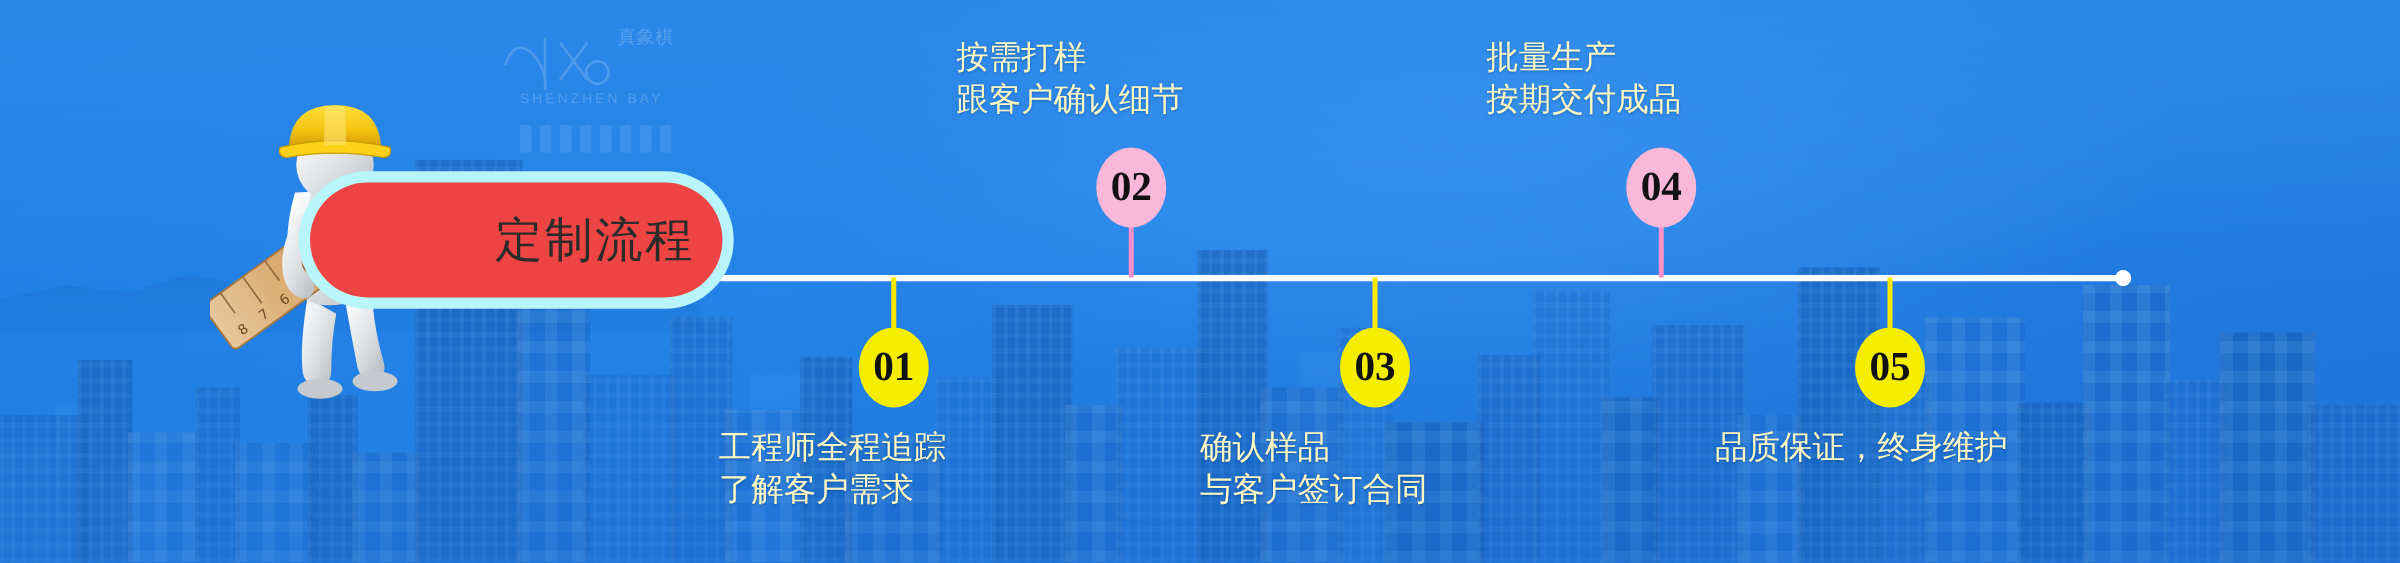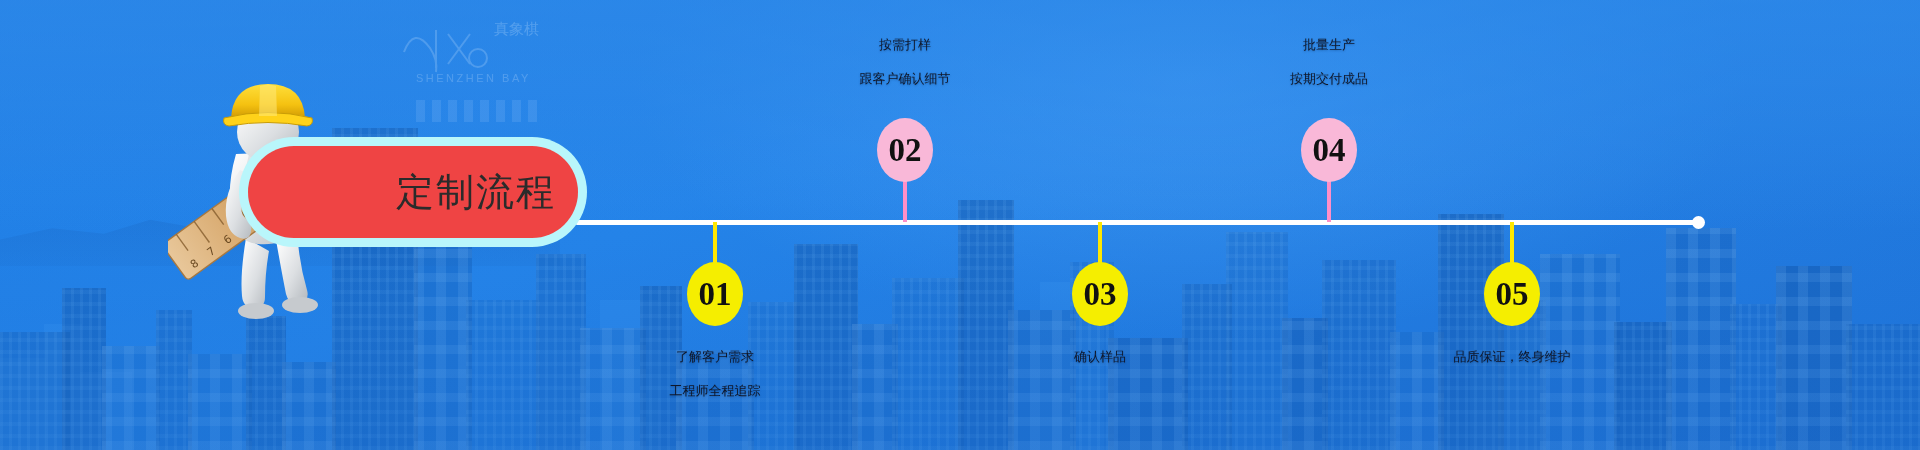--- a/index.html
+++ b/index.html
@@ -85,21 +85,21 @@
   .stem{position:absolute;left:50%;width:4px;transform:translateX(-50%);}
   .bubble{
     position:absolute;left:50%;transform:translateX(-50%);
     width:56px;height:64px;border-radius:50%;
     display:flex;align-items:center;justify-content:center;
     font-family:"Liberation Serif","DejaVu Serif",serif;
     font-size:33px;font-weight:700;color:#111;line-height:1;
   }
   .cap{
     position:absolute;left:0;right:0;
-    text-align:center;color:#0f172a;font-size:13px;line-height:34px;
+    color:#fef9c3;font-size:26px;line-height:34px;
     white-space:nowrap;text-shadow:0 1px 2px rgba(0,40,90,.35);
   }
   .cap div{white-space:nowrap;}
 
   .node.up .stem{background:#ff8fc8;}
   .node.up .bubble{background:#f9b8d8;}
   .node.down .stem{background:#ffe800;}
   .node.down .bubble{background:#f5ee00;}
 </style>
 </head>
@@ -332,37 +332,38 @@
 
   <div class="pill">
     <div class="pill-text">定制流程</div>
   </div>
 
   <div id="nodes">
       <div class="node down" style="left: 575px; width: 280px; top: 0px; height: 450px;">
         <div class="stem" style="top: 222px; height: 62px;"></div>
         <div class="bubble" style="top: 262px;">01</div>
         <div class="cap" style="top: 340px;">
+          <div>工程师全程追踪</div>
           <div>了解客户需求</div>
-          <div>工程师全程追踪</div>
         </div>
       </div>
       <div class="node up" style="left: 765px; width: 280px; top: 0px; height: 450px;">
         <div class="stem" style="top: 152px; height: 70px;"></div>
         <div class="bubble" style="top: 118px;">02</div>
         <div class="cap" style="top: 28px;">
           <div>按需打样</div>
           <div>跟客户确认细节</div>
         </div>
       </div>
       <div class="node down" style="left: 960px; width: 280px; top: 0px; height: 324px;">
         <div class="stem" style="top: 222px; height: 62px;"></div>
         <div class="bubble" style="top: 262px;">03</div>
         <div class="cap" style="top: 340px;">
           <div>确认样品</div>
+          <div>与客户签订合同</div>
         </div>
       </div>
       <div class="node up" style="left: 1189px; width: 280px; top: 0px; height: 450px;">
         <div class="stem" style="top: 152px; height: 70px;"></div>
         <div class="bubble" style="top: 118px;">04</div>
         <div class="cap" style="top: 28px;">
           <div>批量生产</div>
           <div>按期交付成品</div>
         </div>
       </div>

